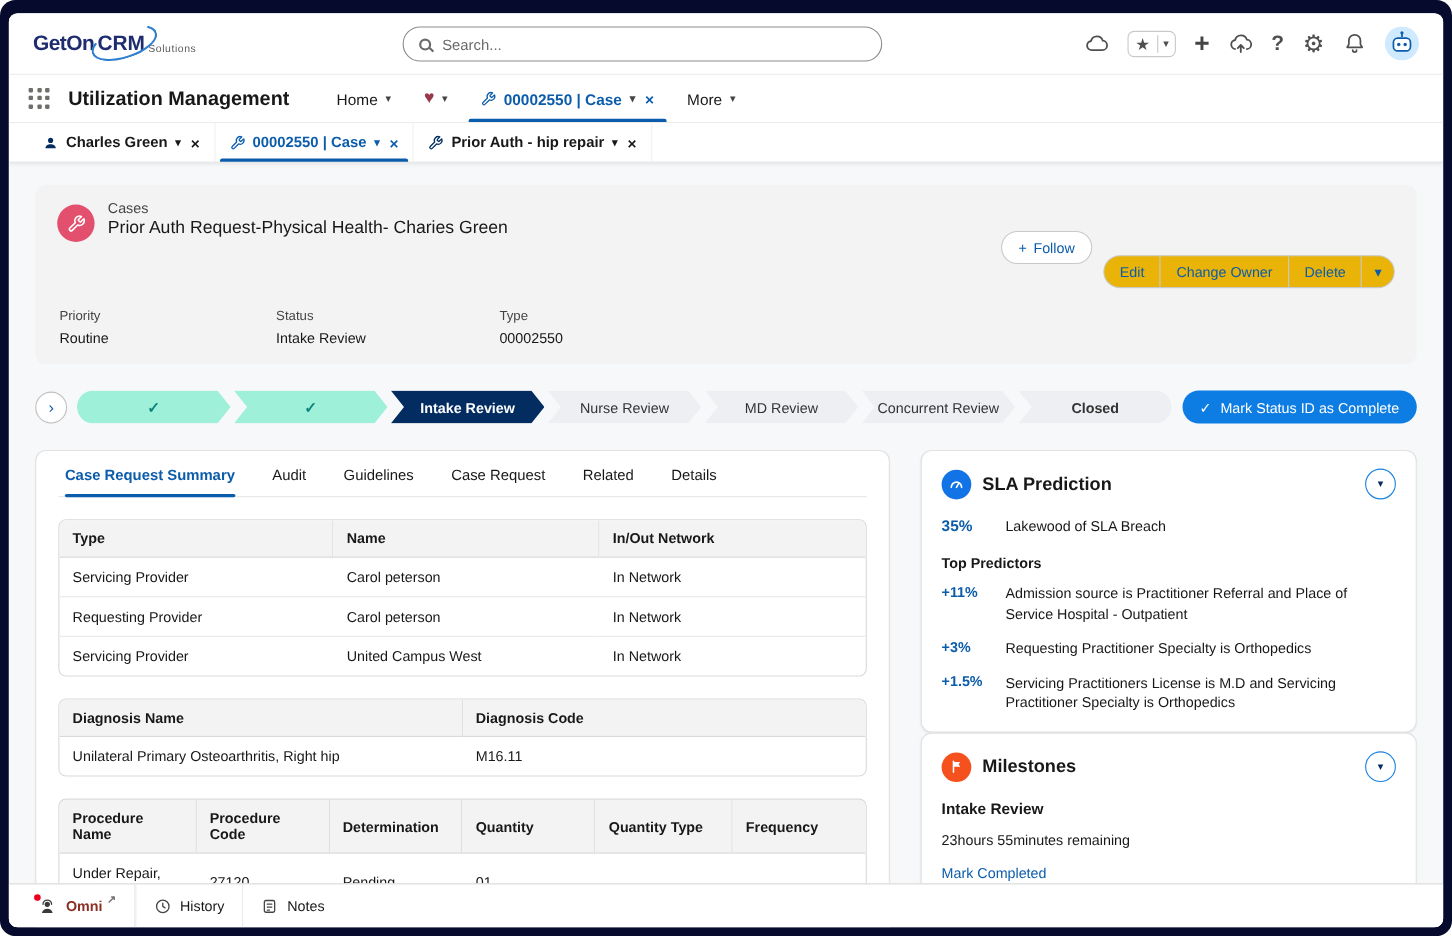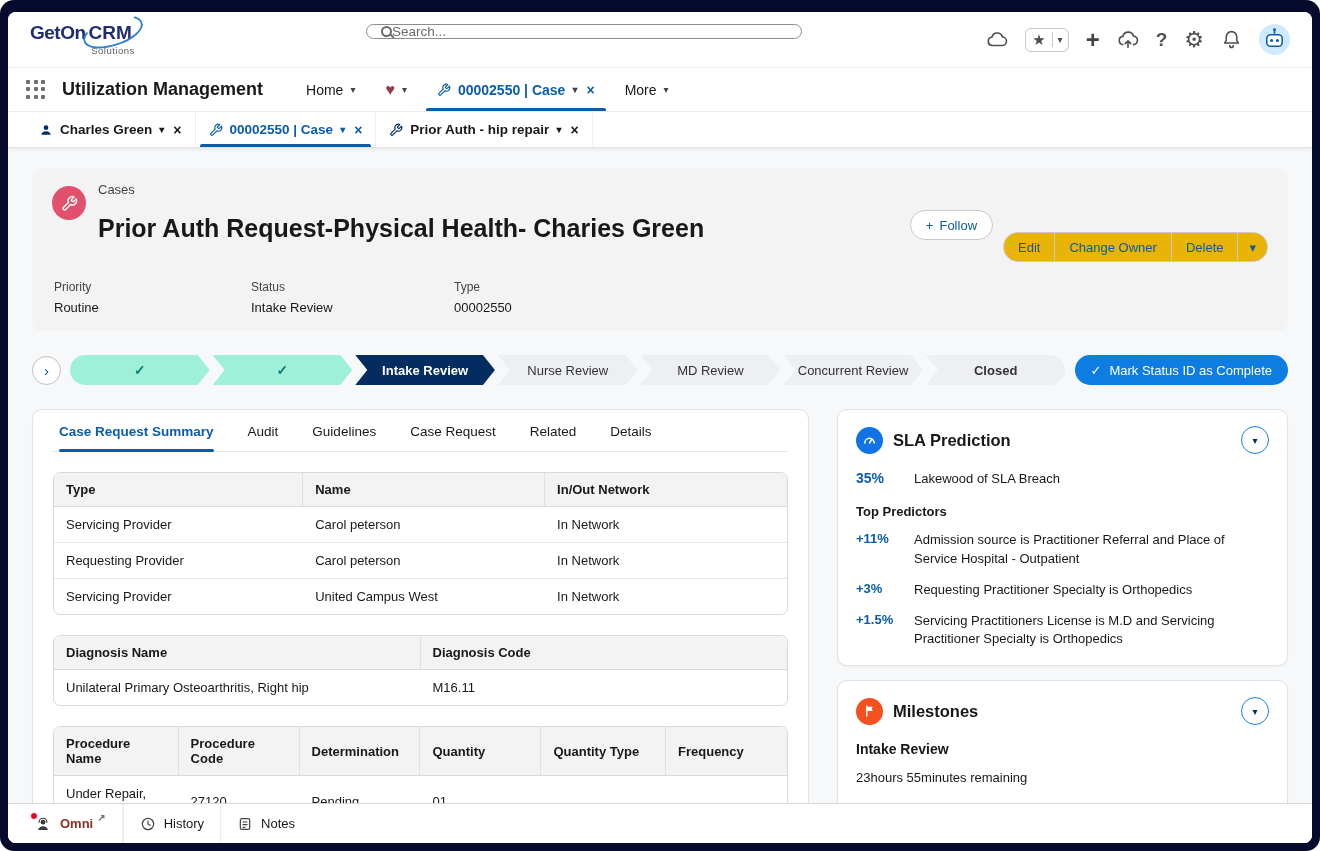--- a/index.html
+++ b/index.html
@@ -2,27 +2,27 @@
 <html><head>
 <meta charset="utf-8">
 <style>
   * { box-sizing: border-box; margin: 0; padding: 0; }
   html,body { width:1320px; height:851px; background:#fff; font-family:"Liberation Sans", sans-serif; }
   .frame { position:relative; width:1320px; height:851px; background:#060a2c; border-radius:14px; overflow:hidden; }
   .app { position:absolute; left:8px; right:8px; top:12px; bottom:8px; background:#fff; border-radius:8px; overflow:hidden; display:flex; flex-direction:column; }
 
   
   .utility-bar { height:56px; flex:0 0 56px; display:flex; align-items:center; padding:0 22px; border-bottom:1px solid #ececec; position:relative; background:#fff; }
-  .logo { display:flex; flex-direction:column; line-height:1; }
+  .logo { display:flex; flex-direction:row; line-height:1; }
   .logo-top { display:flex; align-items:baseline; position:relative; }
   .logo-geton { font-size:19px; font-weight:800; color:#1f2d70; letter-spacing:-0.5px; }
   .logo-crm { font-size:19px; font-weight:800; color:#1f2d70; position:relative; padding:0 3px; }
   .logo-crm::after { content:""; position:absolute; inset:-5px -9px -4px -4px; border:2.5px solid #2f7fd0; border-radius:50%; border-top-color:transparent; transform:rotate(-18deg); }
   .logo-sub { font-size:9.5px; color:#5c5c5c; margin-top:4px; align-self:flex-end; letter-spacing:0.5px; }
-  .search { position:absolute; left:358px; top:12px; width:436px; height:15px; border:1px solid #8c8c8c; border-radius:16px; display:flex; align-items:center; padding:0 14px; background:#fff; }
+  .search { position:absolute; left:358px; top:12px; width:436px; height:32px; border:1px solid #8c8c8c; border-radius:16px; display:flex; align-items:center; padding:0 14px; gap:10px; background:#fff; }
   .magnifier { width:11px; height:11px; border:2px solid #6b6b6b; border-radius:50%; position:relative; flex:0 0 11px; }
   .magnifier::after { content:""; position:absolute; width:6px; height:2px; background:#6b6b6b; transform:rotate(45deg); right:-5px; bottom:-2px; border-radius:1px; }
   .search input { border:none; outline:none; font-size:13.5px; color:#444; width:100%; background:transparent; font-family:inherit; }
   .search input::placeholder { color:#6b6b6b; }
   .utility-icons { margin-left:auto; display:flex; align-items:center; gap:17px; color:#514f4d; }
   .uicon { font-size:20px; line-height:1; cursor:pointer; display:flex; align-items:center; }
   .fav-group { display:flex; align-items:center; border:1px solid #c9c9c9; border-radius:6px; overflow:hidden; }
   .fav-star { font-size:15px; padding:2px 6px; color:#514f4d; }
   .fav-caret { font-size:10px; padding:2px 5px; border-left:1px solid #c9c9c9; color:#514f4d; }
   .plus-icon { font-size:24px; font-weight:700; color:#444; }
@@ -49,21 +49,21 @@
   .subtab.active .icon-navy { color:#0b5cab; }
 
   
   .content { flex:1; background:#f7f8fa; padding:20px 24px 16px; overflow:hidden; position:relative; }
 
   .case-header { background:#f3f3f3; border-radius:10px; padding:14px 20px 16px; }
   .ch-row1 { display:flex; align-items:flex-start; }
   .case-icon { width:34px; height:34px; border-radius:50%; background:#e3506e; display:flex; align-items:center; justify-content:center; color:#fff; flex:0 0 34px; margin-top:4px; }
   .ch-titles { margin-left:12px; }
   .ch-object { font-size:13px; color:#444; }
-  .ch-title { font-size:25px; color:#181818; margin-top:17px; font-weight:700; }
+  .ch-title { font-size:16px; color:#181818; margin-top:2px; font-weight:400; }
   .ch-buttons { margin-left:auto; display:flex; gap:10px; align-items:center; margin-top:6px; }
   .btn { height:30px; display:flex; align-items:center; gap:6px; background:#fff; border:1px solid #c9c9c9; border-radius:15px; color:#0b5cab; font-size:13px; padding:0 15px; cursor:pointer; white-space:nowrap; }
   .btn-group { display:flex; height:30px; border:1px solid #c9c9c9; border-radius:15px; background:#eab308; overflow:hidden;margin-top:44px; }
   .btn-seg { display:flex; align-items:center; padding:0 14px; font-size:13px; color:#0b5cab; cursor:pointer; border-left:1px solid #c9c9c9; white-space:nowrap; }
   .btn-seg:first-child { border-left:none; }
   .btn-seg.caret-seg { padding:0 11px; }
   .ch-fields { display:flex; margin-top:18px; padding-left:2px; }
   .field { display:flex; flex-direction:column; gap:6px; }
   .field-label { font-size:12px; color:#444; }
   .field-value { font-size:13px; color:#181818; }
@@ -80,21 +80,21 @@
   .stage.complete { background:#9ff0d8; color:#0b827c; font-size:14px; font-weight:700; }
   .stage.current { background:#032d60; color:#fff; font-weight:600; }
   .stage.incomplete { background:#edeff2; color:#333;text-align:right; }
   .mark-btn { height:30px; border-radius:16px; background:#0d7de4; color:#fff; border:none; display:flex; align-items:center; gap:8px; font-size:13px; padding:0 16px; cursor:pointer; white-space:nowrap; font-family:inherit; }
   .mark-btn .chk { font-size:13px; }
 
   
   .columns { display:flex; gap:28px; margin-top:24px; align-items:flex-start; }
   .card { background:#fff; border:1px solid #e2e2e2; border-radius:10px; box-shadow:0 1px 2px rgba(0,0,0,.05); }
   .main-card { flex:1; padding:0 20px 60px; }
-  .aside { width:451px; flex:0 0 451px; display:flex; flex-direction:column; gap:14px; }
+  .aside { width:451px; flex:0 0 451px; display:flex; flex-direction:column; }
 
   .card-tabs { display:flex; gap:34px; padding:14px 6px 0; border-bottom:1px solid #e6e6e6; }
   .card-tab { font-size:13.5px; color:#181818; padding-bottom:12px; cursor:pointer; position:relative; white-space:nowrap; }
   .card-tab.active { color:#0b5cab; font-weight:700; }
   .card-tab.active::after { content:""; position:absolute; left:0; right:0; bottom:-1px; height:3px; background:#0b5cab; border-radius:2px; }
 
   table.data { width:100%; border:1px solid #d9d9d9; border-radius:7px; border-collapse:separate; border-spacing:0; overflow:hidden; margin-top:20px; background:#fff; }
   table.data th { background:#f3f3f3; text-align:left; font-size:13px; font-weight:700; color:#181818; padding:9px 12px; border-bottom:1px solid #d9d9d9; border-right:1px solid #e0e0e0; }
   table.data th:last-child { border-right:none; }
   table.data td { padding:10px 12px; font-size:13px; color:#181818; border-bottom:1px solid #e8e8e8; }

